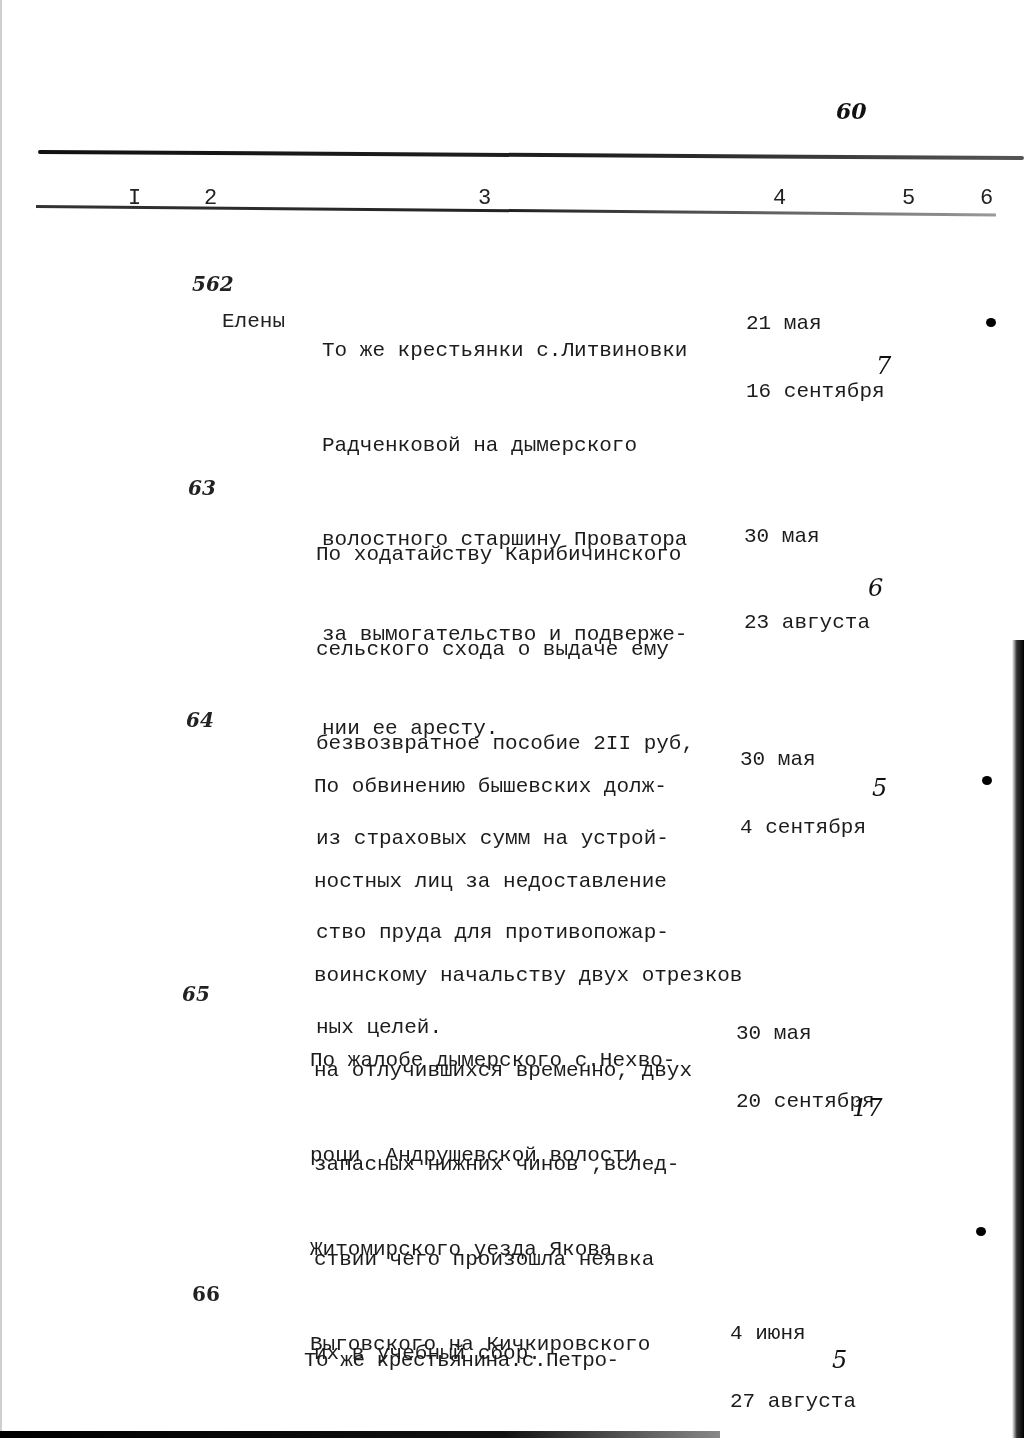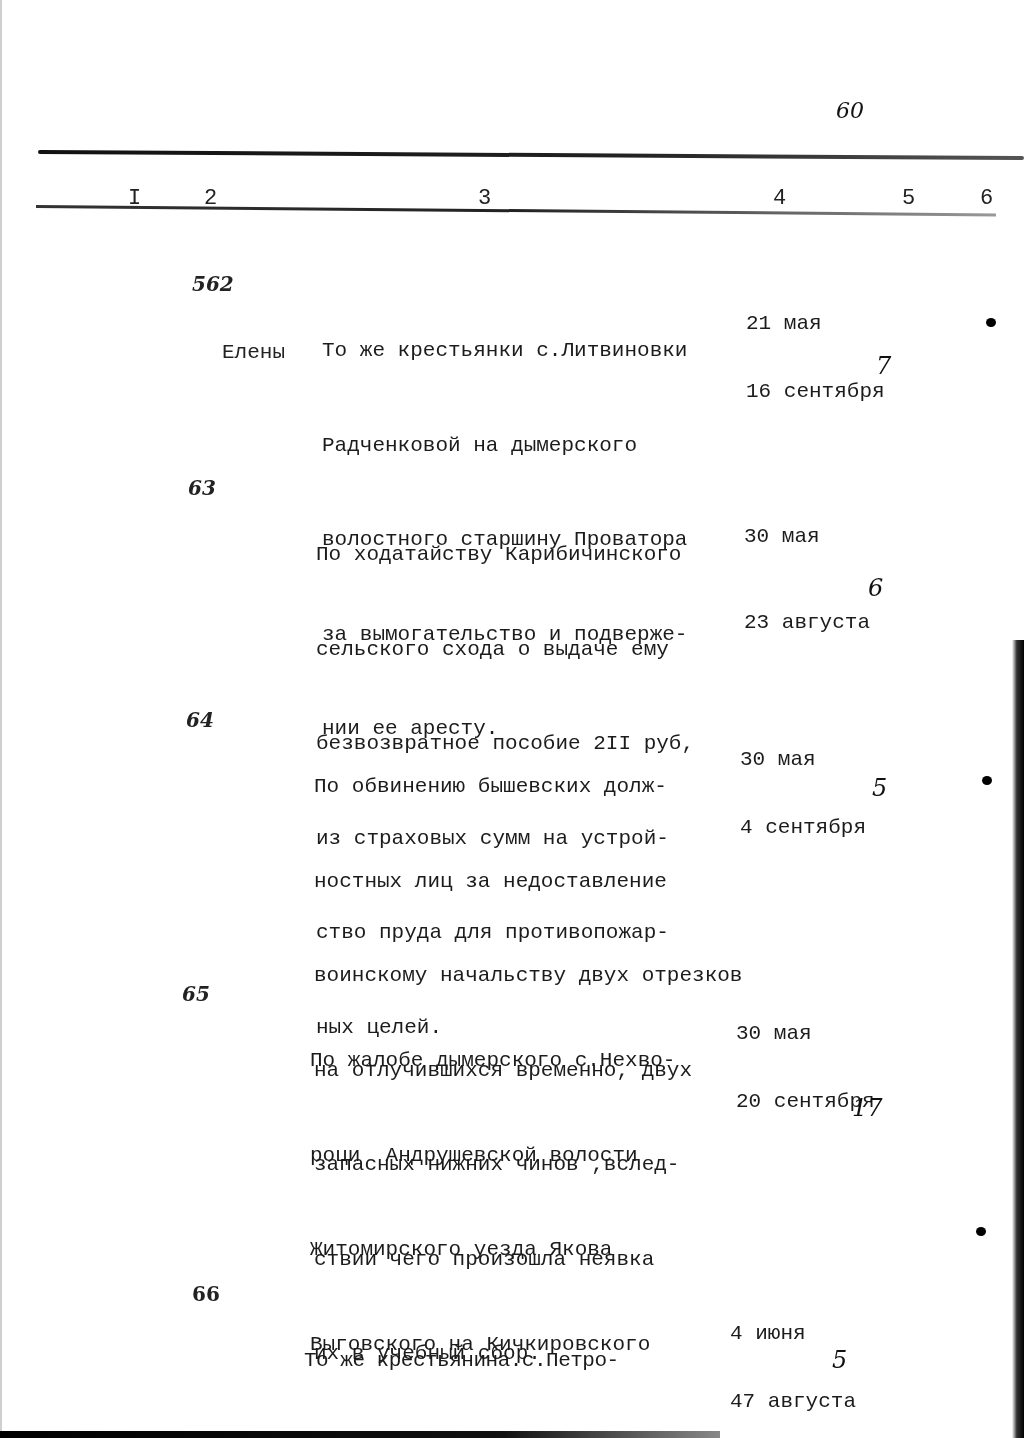--- a/index.html
+++ b/index.html
@@ -3,21 +3,21 @@
   <meta charset="utf-8">
   <style>
     html, body { margin: 0; padding: 0; }
     body {
       width: 1024px; height: 1438px; position: relative; overflow: hidden;
       background: #ffffff; color: #1a1a1a;
       font-family: "Liberation Mono", "DejaVu Sans Mono", monospace;
     }
     .page-number {
       position: absolute; left: 836px; top: 98px;
-      font-family: "DejaVu Serif", serif; font-weight: normal; font-style: italic;
+      font-family: "DejaVu Serif", serif; font-weight: bold; font-style: italic;
       font-size: 22px; color: #111; text-align: right;
     }
     .rule-top {
       position: absolute; left: 38px; top: 150px; width: 986px; height: 4px;
       background: linear-gradient(90deg, #111 0%, #222 60%, #555 100%);
       transform: rotate(0.35deg); transform-origin: left center;
       border-radius: 2px;
     }
     .rule-header {
       position: absolute; left: 36px; top: 205px; width: 960px; height: 3px;
@@ -39,21 +39,21 @@
     .edge-left {
       position: absolute; left: 0; top: 0; width: 2px; height: 1438px; background: #cfcfcf;
     }
     .entry { position: absolute; left: 0; width: 1024px; }
     .entry-num {
       position: absolute; left: 188px; top: 0;
       font-family: "DejaVu Serif", serif; font-weight: bold; font-size: 20px; color: #222;
     }
     .entry-num.hand { font-style: italic; }
     .entry-name {
-      position: absolute; left: 212px; top: 32px; font-size: 21px; color: #222; margin-top: 31px;
+      position: absolute; left: 212px; top: 32px; font-size: 21px; color: #222;
     }
     .entry-text {
       position: absolute; left: 322px; top: 0; width: 420px;
       font-size: 21px; line-height: 31.5px; color: #1c1c1c; white-space: pre;
     }
     .entry-dates {
       position: absolute; left: 746px; top: 0; font-size: 21px; line-height: 32px; color: #1c1c1c;
     }
     .entry-dates div { white-space: pre; margin-top: 36px; }
     .entry-sheets {
@@ -155,21 +155,21 @@
 
 <div class="entry" style="top:1282px">
   <span class="entry-num" style="left:192px">66</span>
   <div class="entry-text" style="left:304px; font-family:'Liberation Sans Narrow','Liberation Mono',monospace; letter-spacing:-0.5px">
     <div>То же крестьянина.с.Петро-</div>
     
     
   </div>
   <div class="entry-dates" style="left:730px">
     <div>4 июня</div>
-    <div>47 августа</div>
+    <div>27 августа</div>
   </div>
   <span class="entry-sheets" style="left:832px; top:64px">5</span>
 </div>
 
 <div class="blot" style="left:986px; top:318px"></div>
 <div class="blot" style="left:982px; top:776px"></div>
 <div class="blot" style="left:976px; top:1227px"></div>
 
 <div class="edge-right"></div>
 <div class="rule-bottom"></div>

